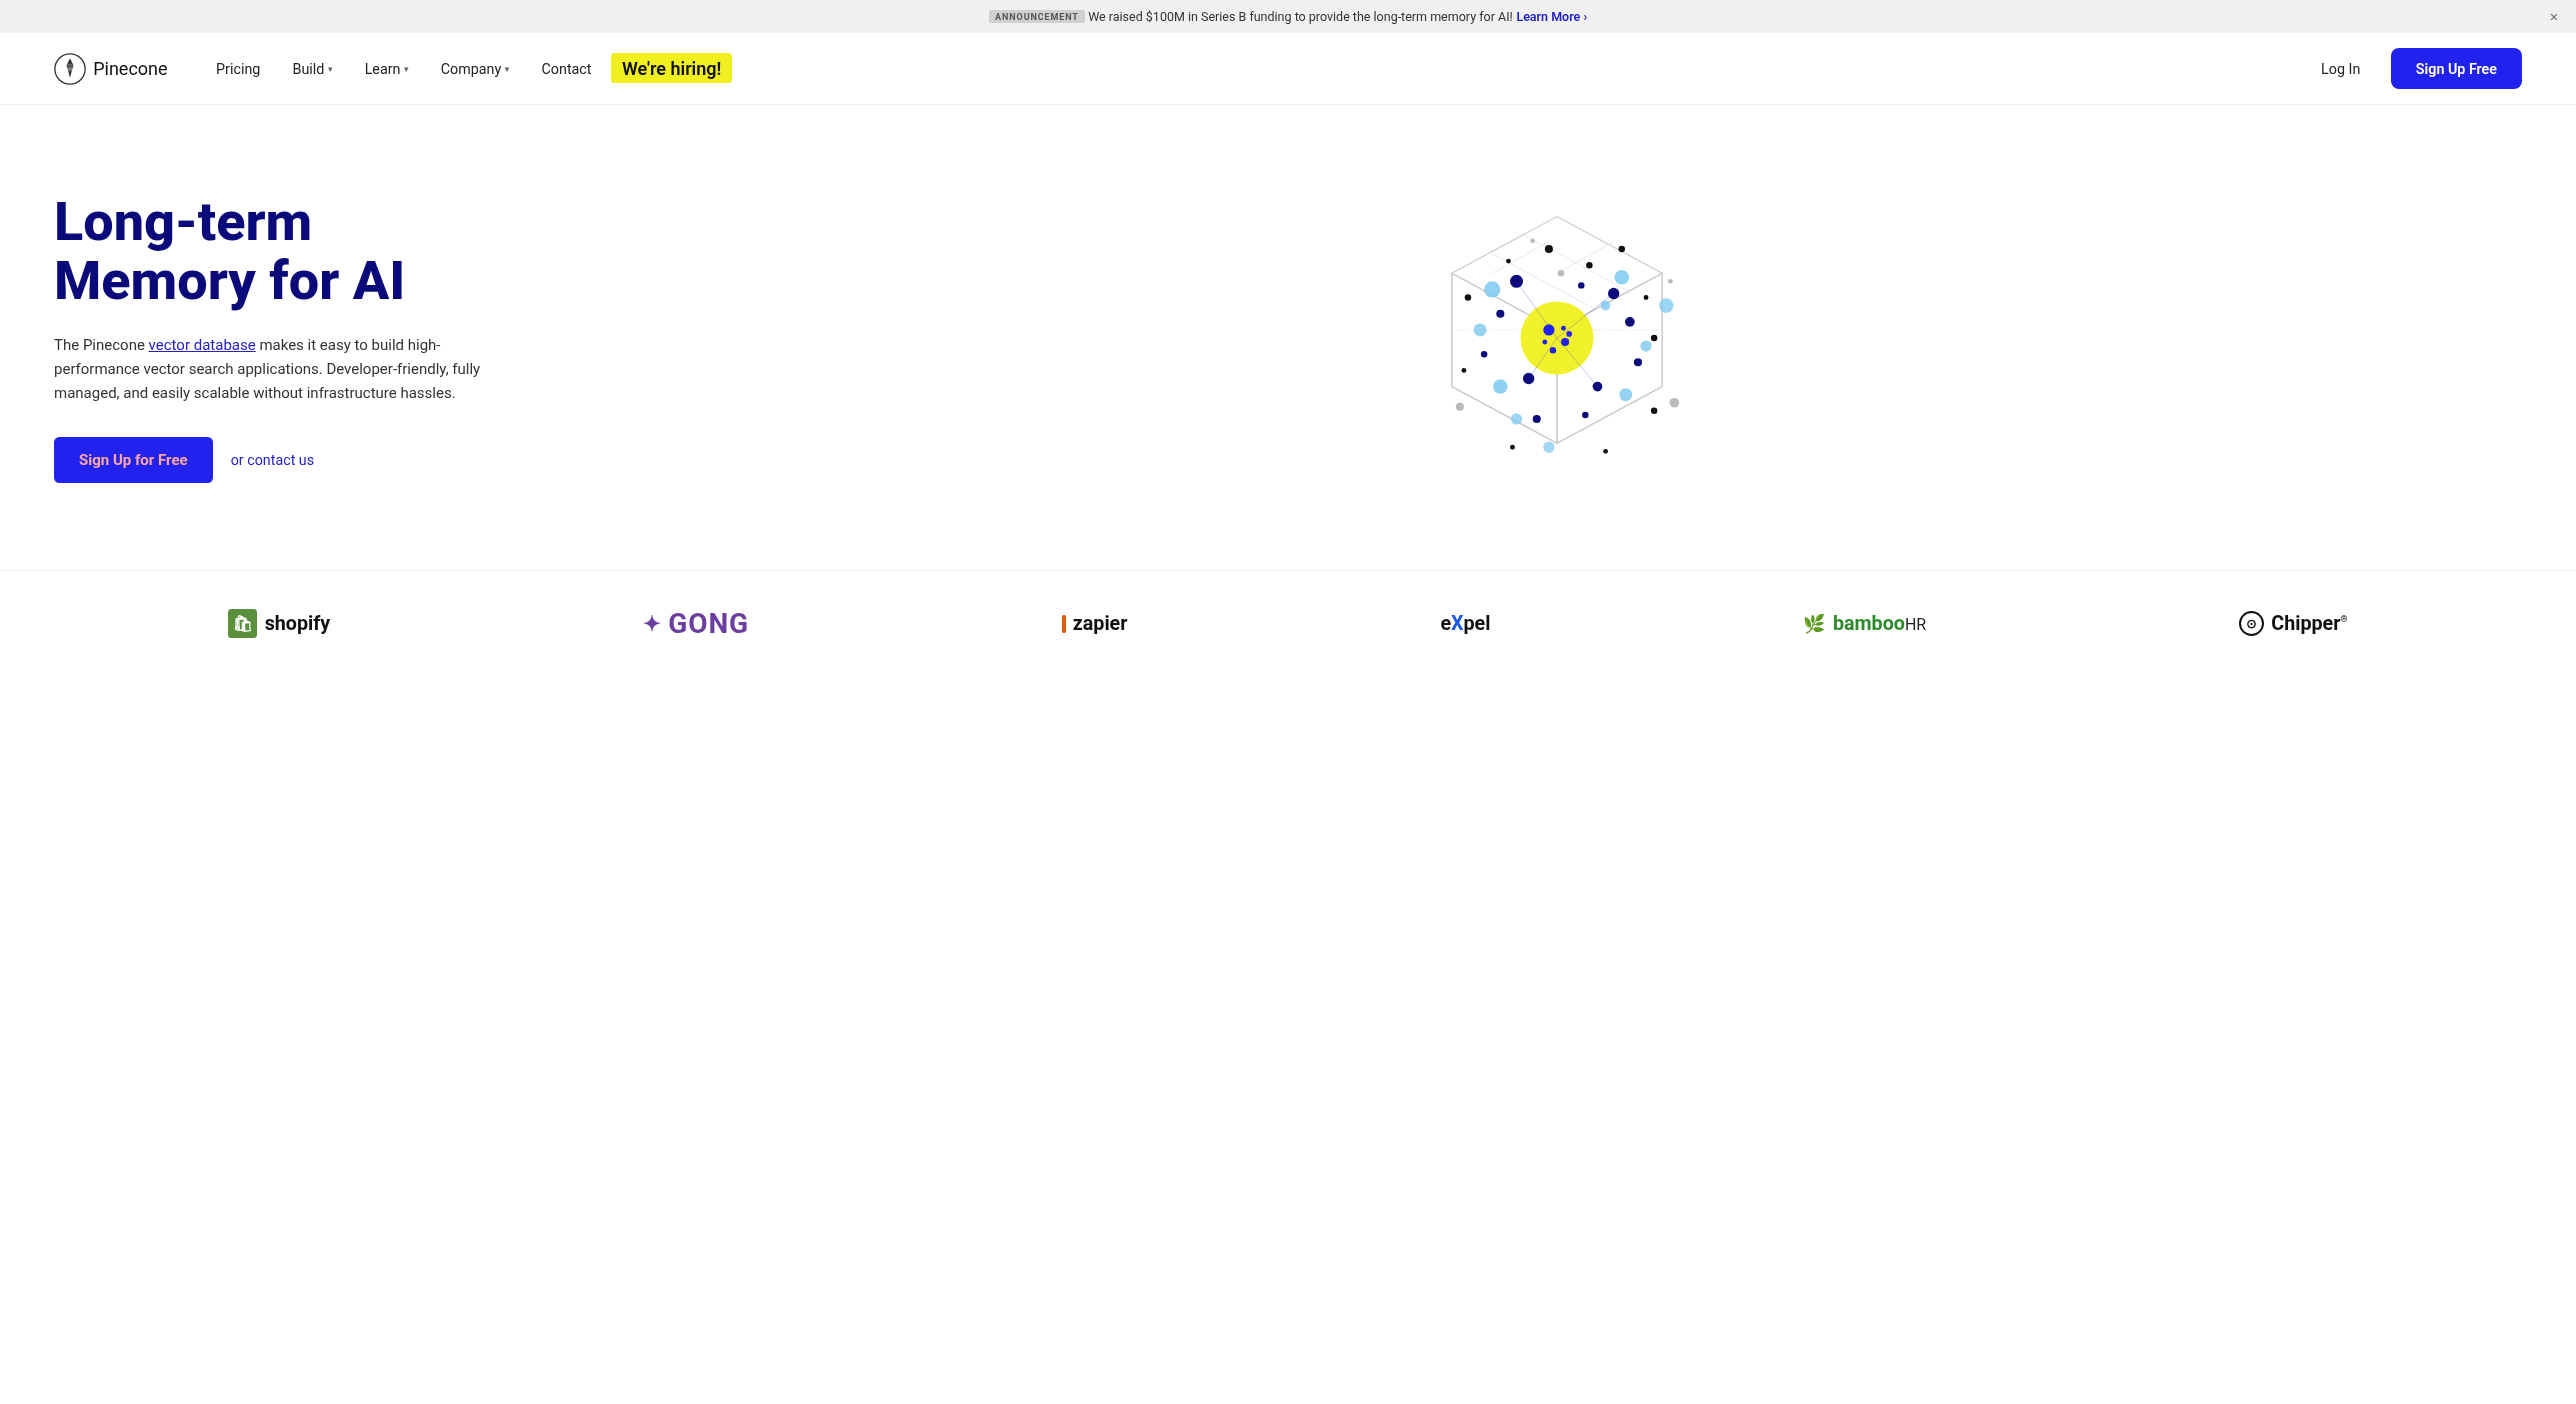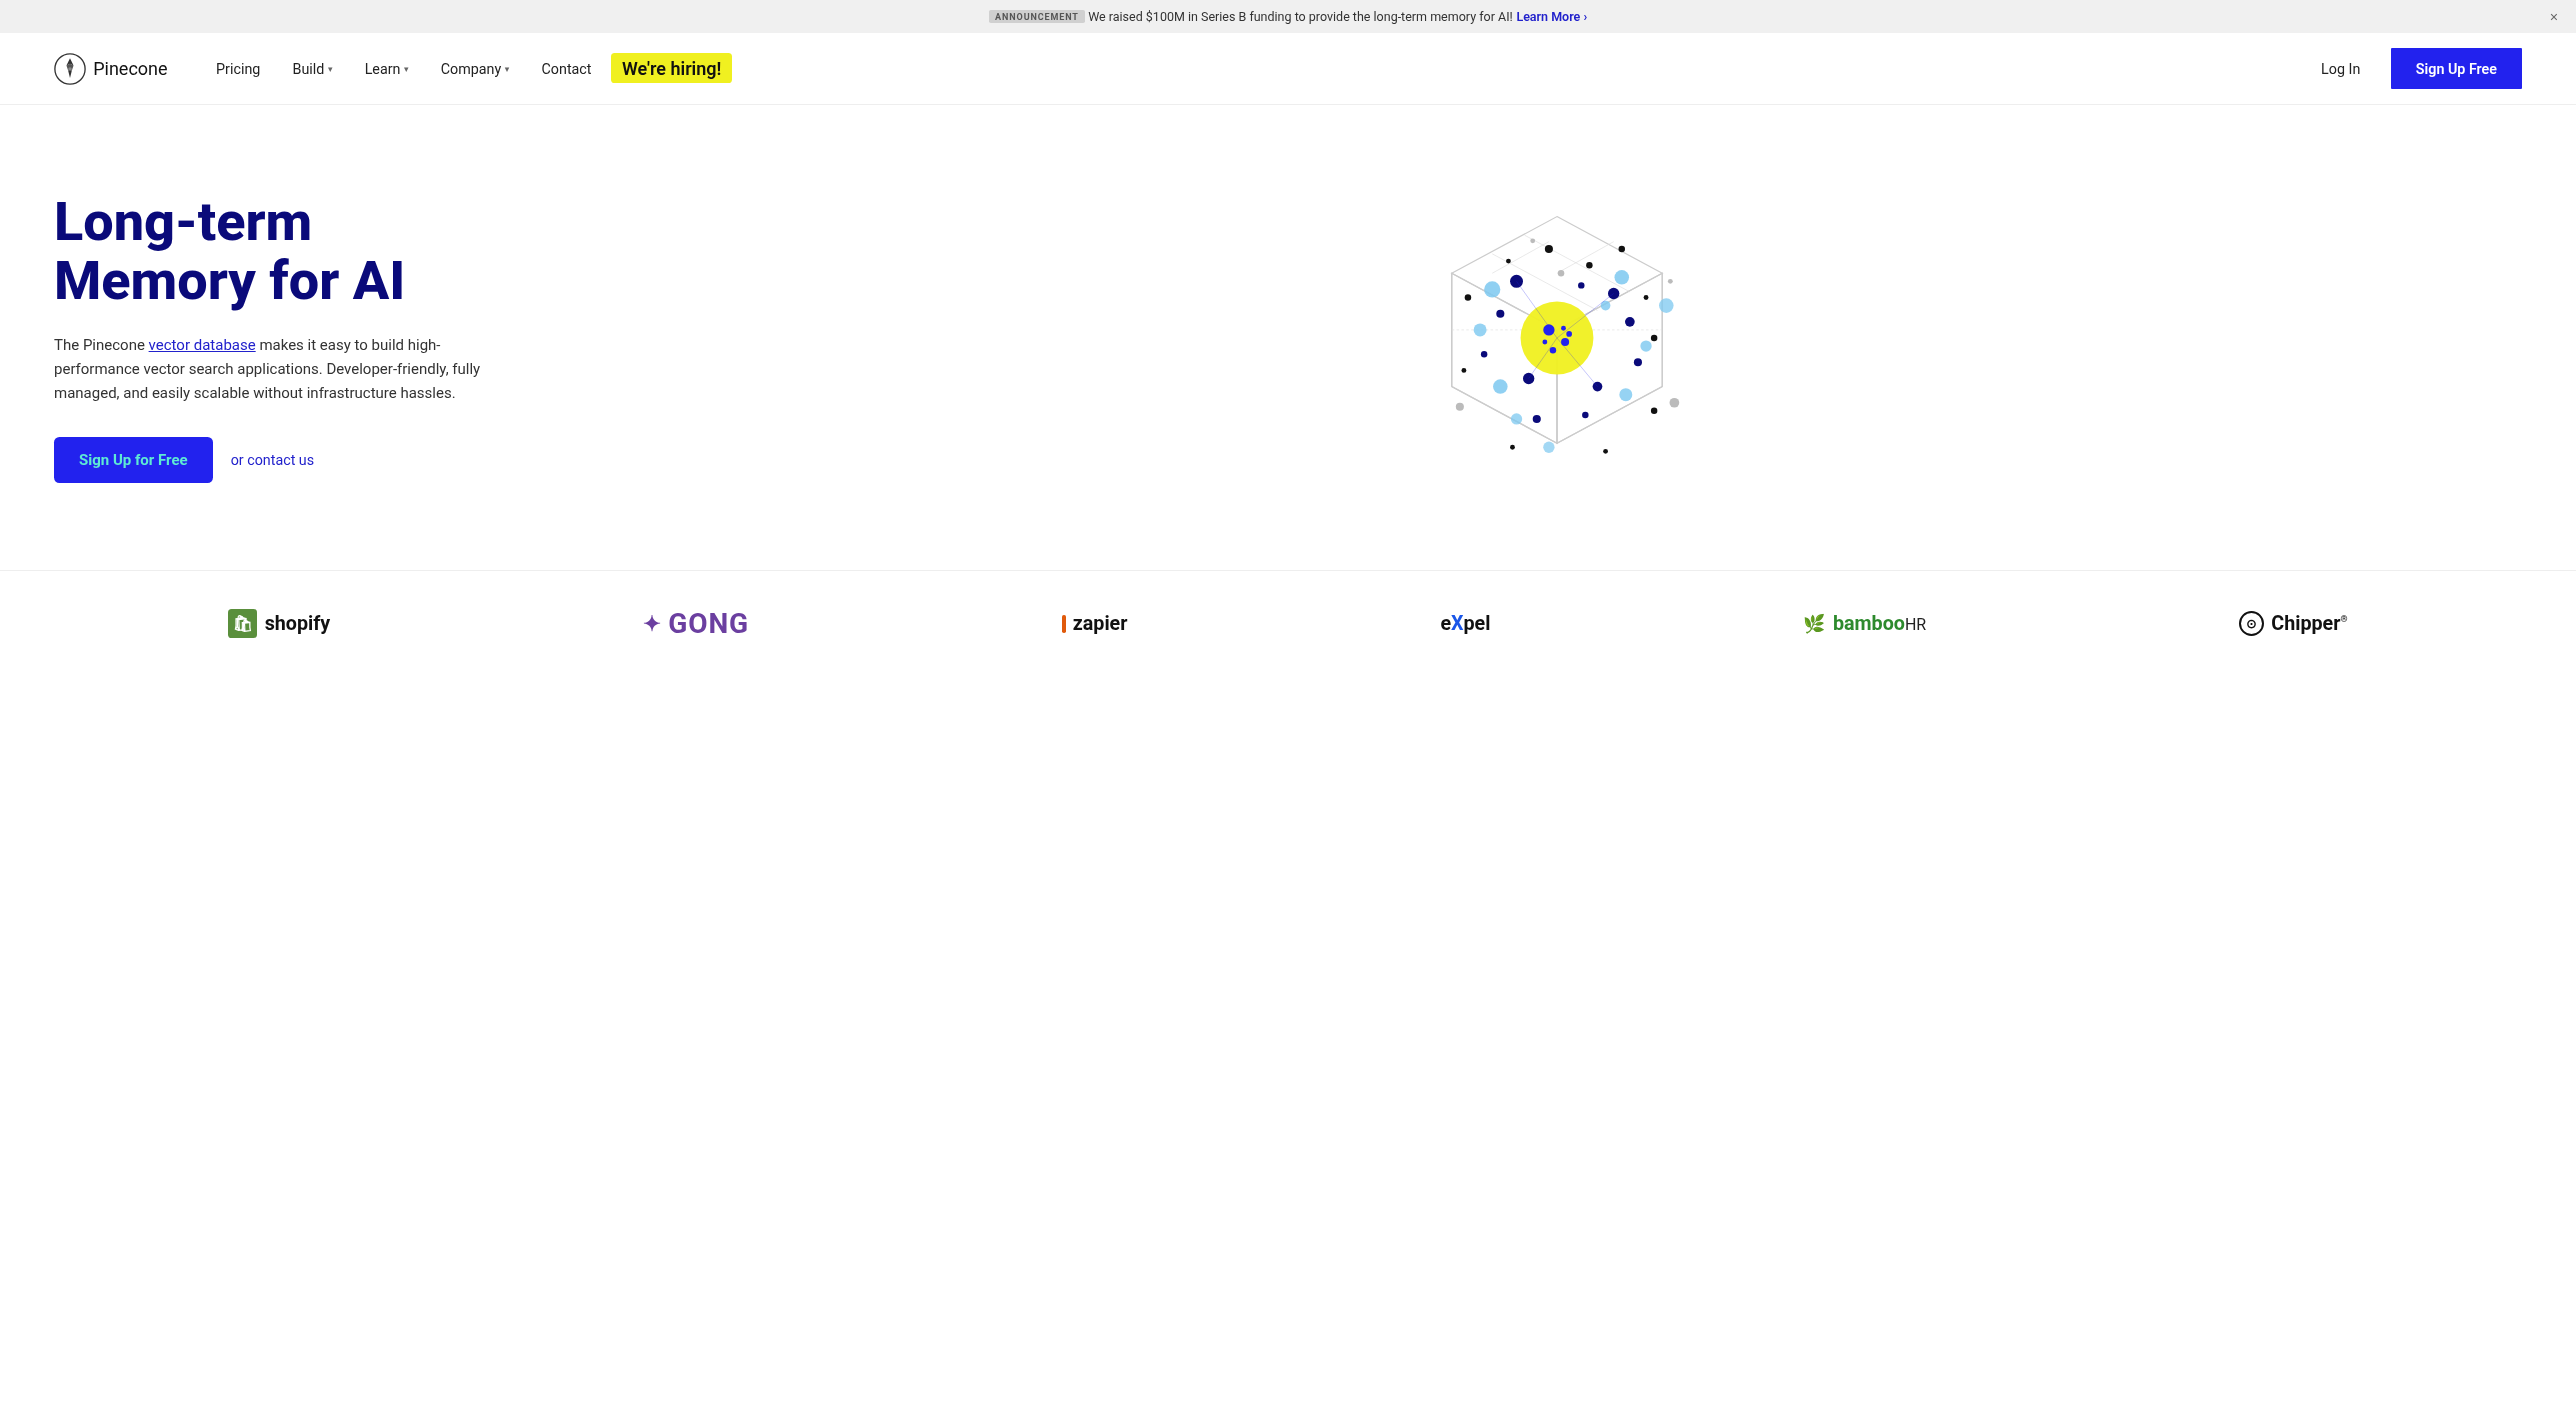--- a/index.html
+++ b/index.html
@@ -103,21 +103,21 @@
       cursor: pointer;
       text-decoration: none;
       padding: 7.2px 12.5px;
     }
     .signup-btn {
       background: #2222ee;
       color: #fff;
       font-size: 14.3px;
       font-weight: 600;
       padding: 12.5px 25px;
-      border-radius: 1px;
+      border-radius: 8px;
       cursor: pointer;
       text-decoration: none;
       border: none;
     }
 
     
     .hero {
       display: flex;
       align-items: center;
       padding: 54px 54px 54px 54px;
@@ -146,21 +146,21 @@
       color: #2222cc;
       text-decoration: underline;
     }
     .hero-actions {
       display: flex;
       align-items: center;
       gap: 18px;
     }
     .hero-cta {
       background: #2222ee;
-      color: #5eead4;
+      color: #fca5a5;
       font-size: 15px;
       font-weight: 700;
       padding: 14.3px 25px;
       border-radius: 5.4px;
       cursor: pointer;
       text-decoration: none;
       border: none;
     }
     .hero-contact {
       color: #2222cc;

